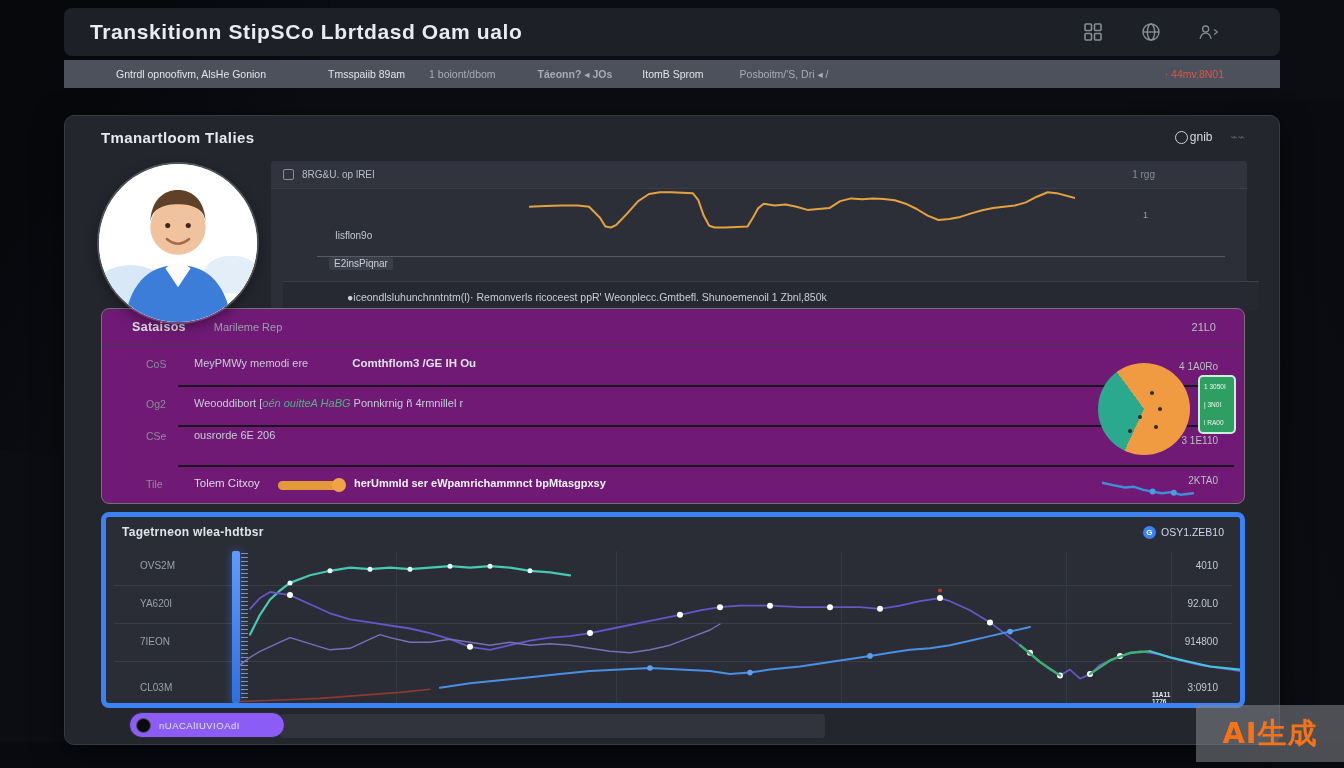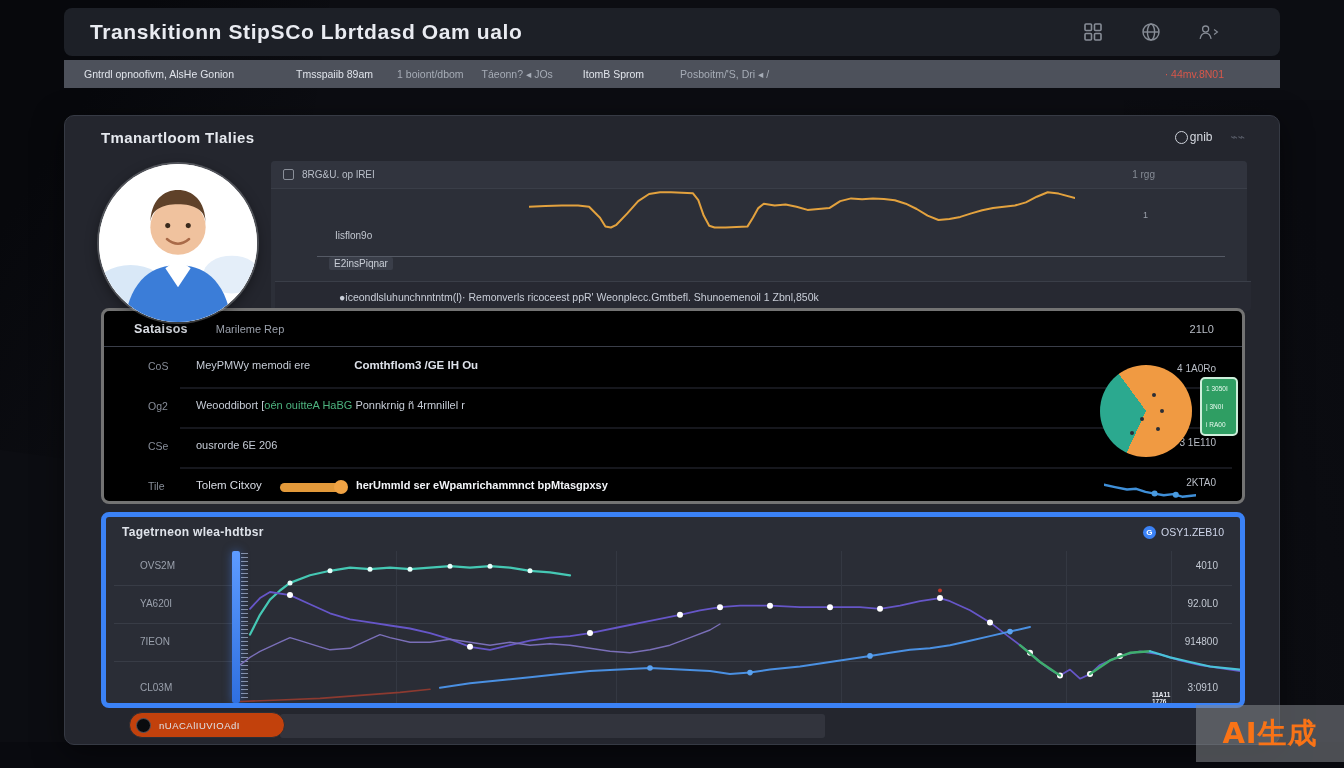--- a/index.html
+++ b/index.html
@@ -23,28 +23,28 @@
   .topbar { position:absolute; left:64px; top:8px; width:1216px; height:48px;
     background:#1d2027; border-radius:8px; display:flex; align-items:center; }
   .topbar-title { margin-left:26px; font-size:21px; font-weight:600; letter-spacing:.6px; color:#e9ebf1; }
   .topbar-icons { margin-left:auto; margin-right:60px; display:flex; align-items:center; gap:36px; }
   .tb-icon { width:22px; height:22px; color:#9aa0aa; opacity:.85; cursor:pointer; }
   .tb-icon svg { width:100%; height:100%; }
 
   
   .navbar { position:absolute; left:64px; top:60px; width:1216px; height:28px;
     background:#4d515b; border-radius:0; display:flex; align-items:center;
-    font-size:10.5px; }
+    font-size:10.5px;padding-left:32px; }
   .nav-item { white-space:nowrap; cursor:pointer; }
   .nav-bright { color:#e0e4eb; }
   .nav-dim { color:#a6acb6; }
   .nav-i1 { margin-left:20px; }
   .nav-i2 { margin-left:62px; }
   .nav-i3 { margin-left:24px; }
-  .nav-i4 { margin-left:18px; }
+  .nav-i4 { margin-left:42px;font-weight:bold; }
   .nav-i5 { margin-left:30px; }
   .nav-i6 { margin-left:36px; }
   .nav-alert { margin-left:auto; margin-right:56px; color:#d9574a; font-size:10.5px; }
 
   
   .panel { position:absolute; left:64px; top:115px; width:1216px; height:630px;
     background:#24262e; border:1px solid #363a44; border-radius:10px;
     box-shadow:0 8px 30px rgba(0,0,0,.5); }
   .panel-title { position:absolute; left:36px; top:13px; font-size:15px; font-weight:600;
     letter-spacing:.4px; color:#e6e9ef; }
@@ -61,42 +61,42 @@
   .ov-hicon { width:11px; height:11px; border:1px solid #8a8f99; border-radius:2px; margin:0 8px 0 12px;
     display:inline-block; }
   .ov-hright { margin-left:auto; margin-right:92px; color:#868c96; }
   .ov-axis { position:absolute; left:46px; right:22px; top:95px; height:1px; background:#555a65; }
   .ov-tick { position:absolute; top:89px; font-size:9px; color:#a9afb8; background:#000000; padding:0 5px;margin-top:44px; }
   .ov-label1 { position:absolute; left:64px; top:69px; font-size:10px; color:#c3c8d1; }
   .ov-label2 { position:absolute; left:58px; top:96px; font-size:10px; color:#c9ced7;
     background:#3a3e49; padding:1px 5px; border-radius:2px; }
   .ov-pt { position:absolute; left:872px; top:49px; font-size:9px; color:#9aa0aa; }
   .ov-svg { position:absolute; left:258px; top:26px; }
-  .ov-desc { position:absolute; left:4px; bottom:0; width:100%; height:30px; background:#272932;
+  .ov-desc { position:absolute; left:12px; bottom:0; width:100%; height:30px; background:#272932;
     border-top:1px solid #3a3e48; border-radius:0 0 4px 4px;
     font-size:10.5px; color:#c9ced8; line-height:30px; padding-left:64px; white-space:nowrap; overflow:hidden; }
 
   
   .avatar { position:absolute; left:34px; top:48px; width:158px; height:158px; border-radius:50%;
     background:#ffffff; overflow:hidden; z-index:5; box-shadow:0 0 0 2px rgba(230,234,240,.25), 0 4px 14px rgba(0,0,0,.45); }
   .avatar svg { width:100%; height:100%; }
 
   
   .tbl { position:absolute; left:36px; top:192px; width:1144px; height:196px;
-    background:#000000; border:3px solid #737373; border-radius:8px; }
+    background:#701a75; border:1px solid #737373; border-radius:8px; }
   .tbl-header { height:36px; border-bottom:1px solid #3a3e49; display:flex; align-items:center; }
   .tbl-title { margin-left:30px; font-size:12.5px; font-weight:700; color:#dfe3ea; letter-spacing:.3px; }
   .tbl-subtitle { margin-left:28px; font-size:11px; color:#9aa0ab; }
   .tbl-hval { margin-left:auto; margin-right:28px; font-size:11px; color:#b9bec7; }
   .tbl-row { position:absolute; left:0; width:100%; height:40px; cursor:pointer; }
   .tbl-row-label { position:absolute; left:44px; top:13px; font-size:10.5px; color:#878d98; }
   .tbl-row-text { position:absolute; left:92px; top:12px; font-size:11px; color:#c6ccd6; white-space:nowrap; }
   .row-sep { position:absolute; left:76px; right:10px; height:2px; background:#16171d; }
   .txt-strong { color:#dde1e9; font-weight:600; margin-left:44px; font-size:11.5px; }
-  .txt-green { color:#4db37f; }
+  .txt-green { color:#4db37f;font-style:italic; }
   .row4-name { font-weight:400; color:#d8dce4; font-size:11.5px; }
   .progress-pill { position:absolute; left:176px; top:16px; width:60px; height:9px;
     background:#e2993a; border-radius:5px; }
   .progress-dot { position:absolute; left:230px; top:13px; width:14px; height:14px;
     background:#f0a344; border-radius:50%; }
   .row4-bold { position:absolute; left:252px; top:12px; font-size:11px; font-weight:700; color:#f2f4f8; white-space:nowrap; }
   .tbl-val { position:absolute; right:26px; font-size:10px; color:#b9bec7; }
   .pie { position:absolute; left:996px; top:54px; width:92px; height:92px; border-radius:50%; z-index:2; }
   .pie-dot { position:absolute; width:4px; height:4px; border-radius:50%; background:#2a2d36; }
   .badge { position:absolute; left:1096px; top:66px; width:38px; height:59px; z-index:3;
@@ -124,21 +124,21 @@
   .blue-ticks { position:absolute; left:135px; top:36px; width:7px; height:148px;
     background:repeating-linear-gradient(to bottom, rgba(205,222,255,.55) 0 1px, transparent 1px 4px); }
   .tml-svg { position:absolute; left:134px; top:34px; }
   .tml-foot { position:absolute; left:1046px; top:174px; font-size:6.5px; line-height:7px; color:#e8ebf2; font-weight:700; }
   .tml-axisnote { position:absolute; left:182px; top:186px; font-size:7px; color:#6d7380; }
 
   
   .light-band { position:absolute; left:215px; top:598px; width:545px; height:24px;
     background:rgba(125,131,145,.16); border-radius:3px; }
   .status-pill { position:absolute; left:64px; top:596px; width:156px; height:26px;
-    background:#c2410c; border:1px solid #2c2e36; border-radius:13px;
+    background:#8b5cf6; border:1px solid #2c2e36; border-radius:13px;
     display:flex; align-items:center; cursor:pointer; }
   .pill-circle { width:15px; height:15px; border-radius:50%; background:#0a0b0e;
     border:1.5px solid #50545e; margin:0 8px 0 6px; }
   .pill-text { font-size:9.5px; color:#dfe3e9; letter-spacing:.5px; }
 
   
   .watermark { position:absolute; right:0; top:705px; width:148px; height:57px;
     background:rgba(132,134,140,.55); display:flex; align-items:center; justify-content:center; z-index:9; }
   .watermark span { font-size:29px; font-weight:700; color:#f97316;
     font-family:"DejaVu Sans",sans-serif; letter-spacing:1px; }
@@ -256,21 +256,21 @@
       <div class="row-sep" style="top:76px"></div>
 
       <div class="tbl-row" style="top:76px">
         <span class="tbl-row-label">Og2</span>
         <span class="tbl-row-text">
           <span>Weooddibort [</span><span class="txt-green">oén ouitteA HaBG</span><span> Ponnkrnig ñ 4rmnillel r</span>
         </span>
       </div>
       <div class="row-sep" style="top:116px"></div>
 
-      <div class="tbl-row" style="top:116px">
+      <div class="tbl-row" style="top:108px">
         <span class="tbl-row-label">CSe</span>
         <span class="tbl-row-text">ousrorde 6E 206</span>
       </div>
       <div class="row-sep" style="top:156px"></div>
 
       <div class="tbl-row" style="top:156px">
         <span class="tbl-row-label">Tile</span>
         <span class="tbl-row-text row4-name">Tolem Citxoy</span>
         <span class="progress-pill"></span>
         <span class="progress-dot"></span>

